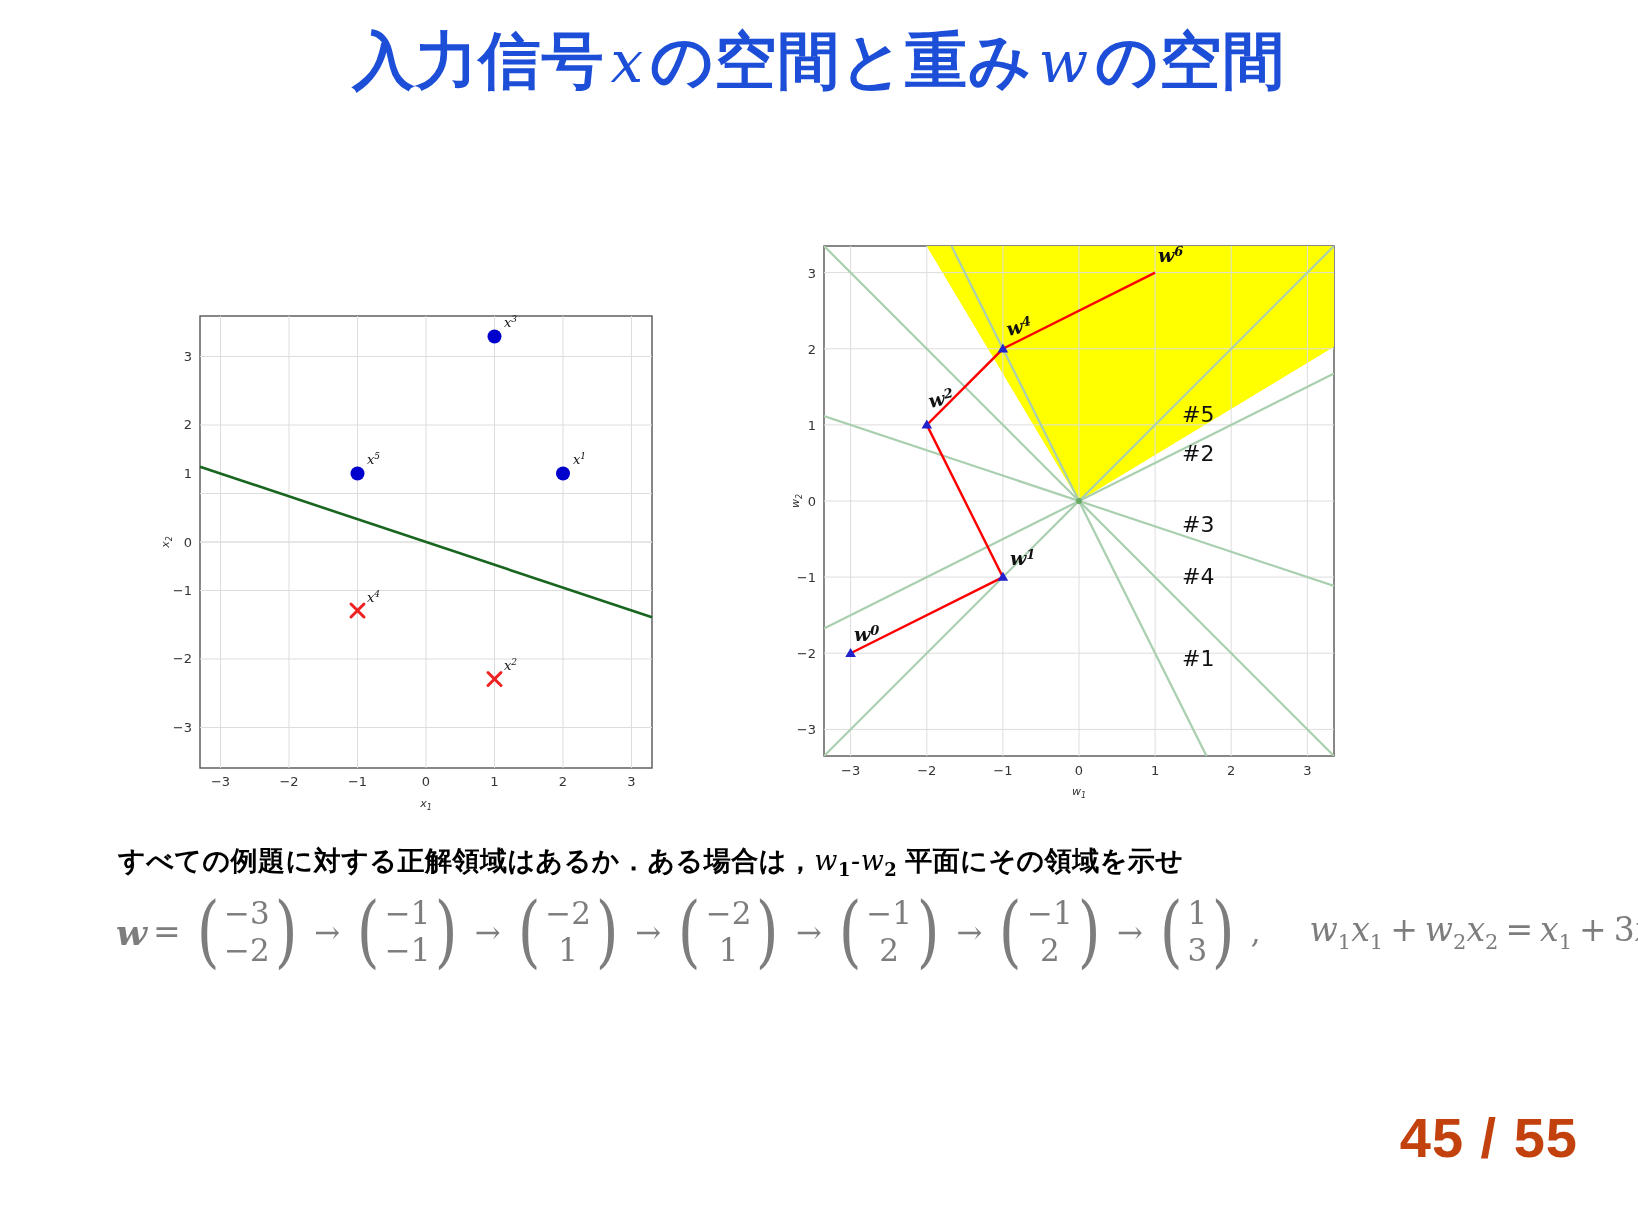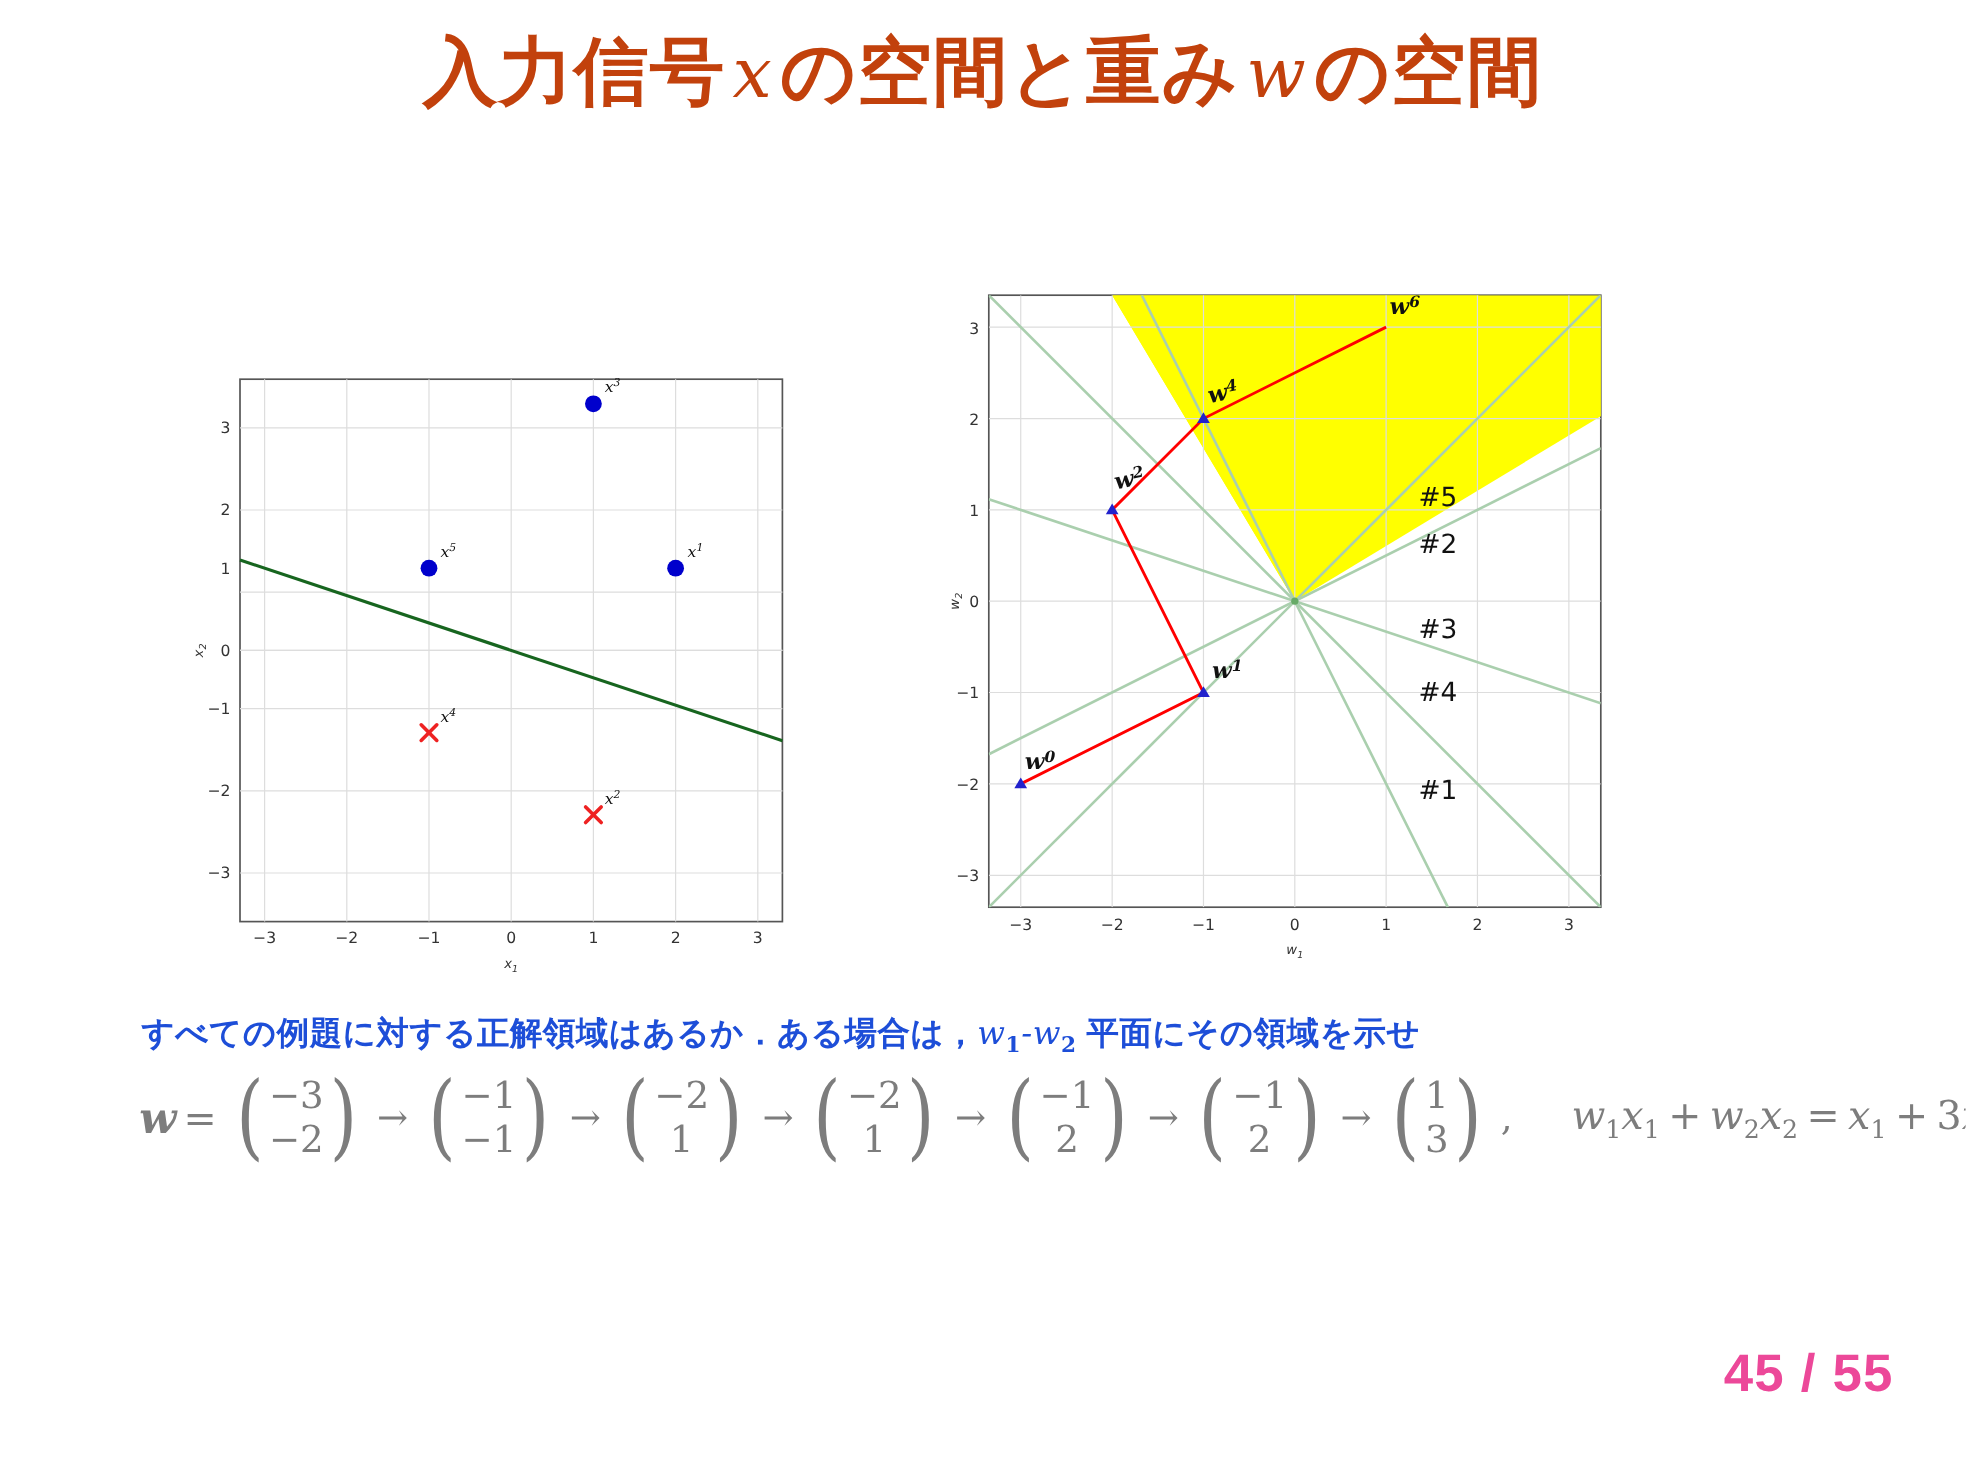--- a/index.html
+++ b/index.html
@@ -19,21 +19,21 @@
     inset: 0;
     background: #ffffff;
   }
   
   .slide-title {
     position: absolute;
     top: 24px;
     left: 0;
     width: 100%;
     text-align: center;
-    color: #c2410c;
+    color: #1d4ed8;
     font-size: 62px;
     font-weight: bold;
     letter-spacing: 1px;
     line-height: 1.2;
     white-space: nowrap;
   }
   .slide-title .mathvar {
     font-family: "DejaVu Serif", serif;
     font-style: italic;
     font-weight: normal;
@@ -57,21 +57,21 @@
   }
   .figure-left svg, .figure-right svg { display: block; }
 
   
   .question-line {
     position: absolute;
     left: 118px;
     top: 843px;
     font-size: 27px;
     font-weight: bold;
-    color: #1d4ed8;
+    color: #000000;
     white-space: nowrap;
     letter-spacing: 0.5px;
   }
   .question-line .mvar {
     font-family: "DejaVu Serif", serif;
     font-style: italic;
     font-weight: normal;
     font-size: 27px;
   }
   .question-line .sub {
@@ -135,23 +135,23 @@
     font-size: 21px;
     vertical-align: sub;
   }
   .eq-tail .op { font-style: normal; padding: 0 7px; }
   .eq-tail .num { font-style: normal; }
   
   .page-number {
     position: absolute;
     right: 60px;
     bottom: 62px;
-    font-size: 44px;
+    font-size: 56px;
     font-weight: bold;
-    color: #ec4899;
+    color: #c2410c;
     letter-spacing: 1px;
   }
   
   .ticklbl {
     font-family: "DejaVu Sans", sans-serif;
     font-size: 13px;
     fill: #333333;
   }
   .axlbl {
     font-family: "DejaVu Sans", sans-serif;

